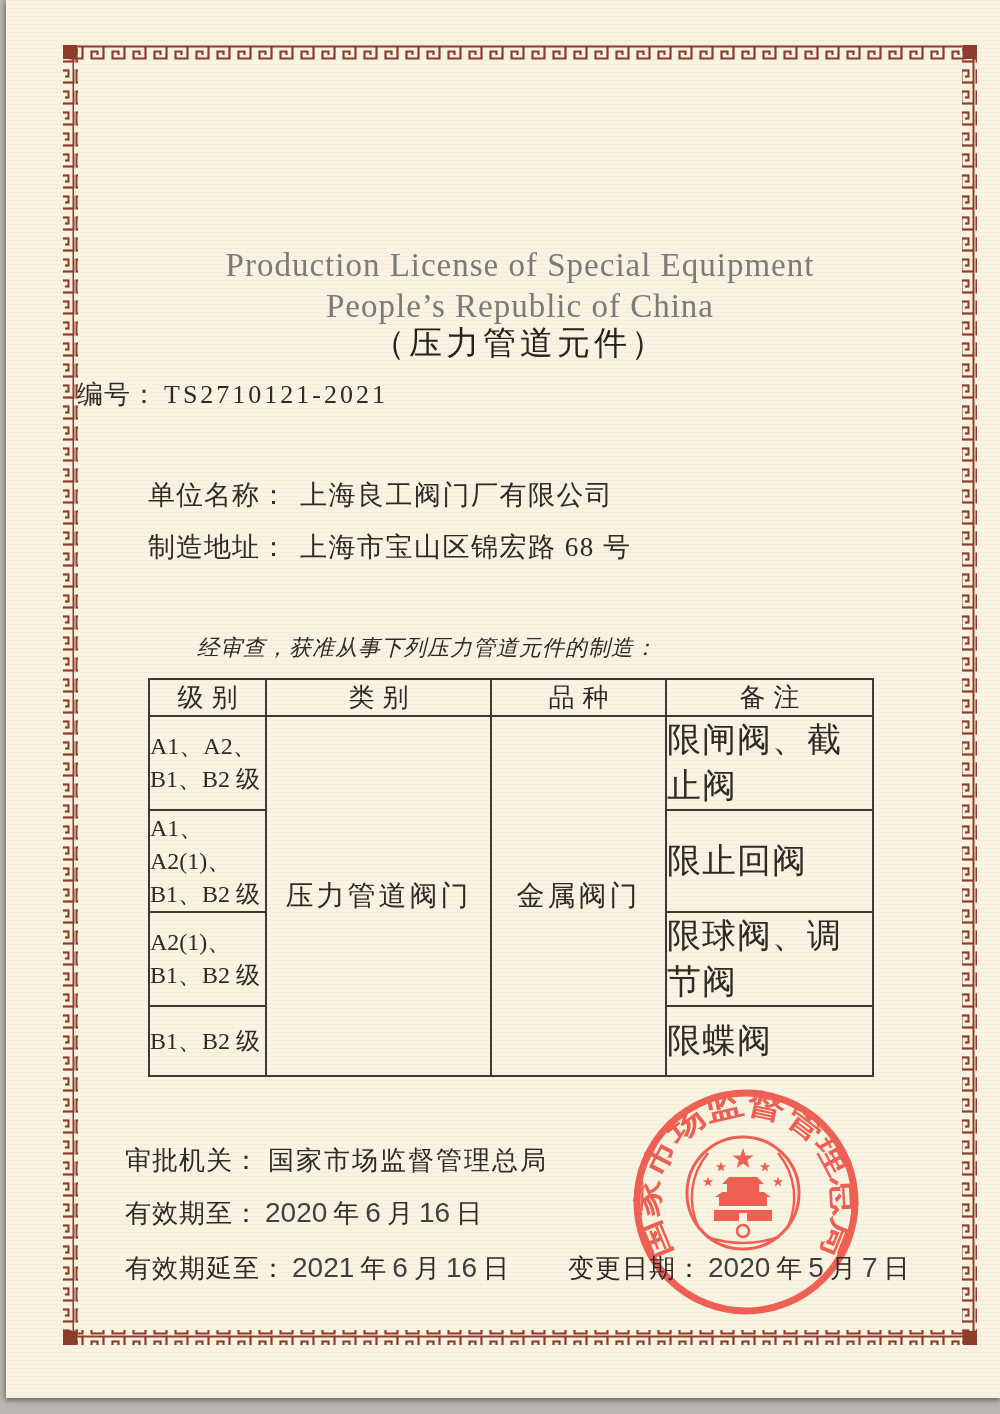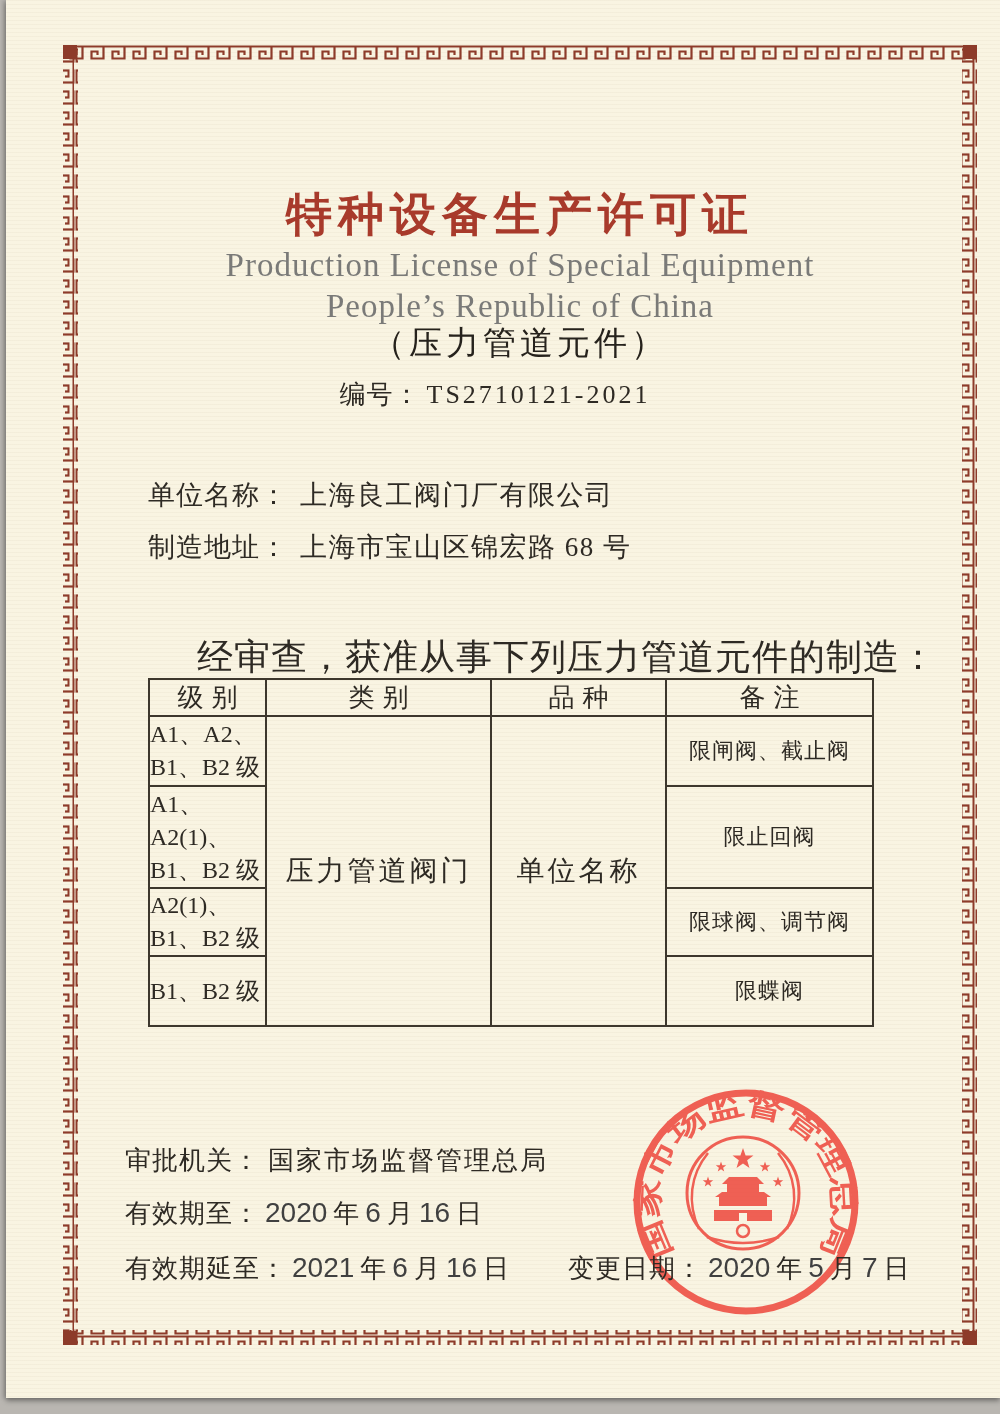--- a/index.html
+++ b/index.html
@@ -8,33 +8,33 @@
   .paper{position:absolute;left:6px;top:0;width:994px;height:1398px;
          background:#f9f4e2;box-shadow:0 3px 5px rgba(0,0,0,.35), -3px 0 4px rgba(0,0,0,.15);}
   .paper::after{content:"";position:absolute;inset:0;pointer-events:none;
          background:repeating-linear-gradient(180deg,rgba(120,100,60,.045) 0 1px,transparent 1px 4px);}
   svg.frame{position:absolute;left:0;top:0;pointer-events:none;}
   .abs{position:absolute;}
   .ctr{left:63px;width:914px;text-align:center;}
   .title-cn{font-weight:bold;color:#a83a2b;font-size:46px;letter-spacing:6px;}
   .title-en{color:#7a7a78;font-size:33px;letter-spacing:1px;}
   .scope{font-size:33px;letter-spacing:4px;color:#26221c;}
-  .license-no{left:63px;width:864px;text-align:center;font-size:26px;letter-spacing:1px;}
+  .license-no{left:77px;width:864px;text-align:left;font-size:26px;letter-spacing:1px;}
   .lic-num{letter-spacing:3px;margin-left:6px;}
   .field{left:148px;font-size:27px;letter-spacing:1px;}
   .field .val{margin-left:12px;letter-spacing:1.5px;}
-  .intro{left:197px;font-size:36px;letter-spacing:1px;}
+  .intro{left:197px;font-size:22px;letter-spacing:1px;font-style:italic;}
   table.lic{position:absolute;left:148px;top:678px;width:724px;border-collapse:collapse;
             table-layout:fixed;background:transparent;}
   table.lic th,table.lic td{border:2px solid #3d372d;padding:0;font-weight:normal;vertical-align:middle;}
   tr.hr{height:32px;text-align:center;} tr.r1{height:70px;} tr.r2{height:102px;} tr.r3{height:66px;} tr.r4{height:70px;}
   th.hd{font-size:26px;letter-spacing:8px;text-indent:8px;}
   td.lvl{font-size:24px;text-align:left;white-space:pre-line;line-height:33px;}
   td.cat,td.vty{text-align:center;font-size:28px;letter-spacing:3px;}
-  td.rem{font-size:22px;padding-left:14px;letter-spacing:1px;text-align:center;}
+  td.rem{font-size:34px;padding-left:14px;letter-spacing:1px;text-align:left;}
   .fline{font-size:26px;white-space:nowrap;}
   .flabel{letter-spacing:1px;}
   .fval{margin-left:8px;letter-spacing:2px;}
   .num{font-family:"Liberation Sans","DejaVu Sans",sans-serif;font-size:28px;margin:0 5px;color:#404040;}
   .unit{margin:0 1px;}
   svg.stamp{position:absolute;left:618px;top:1074px;opacity:.9;}
 </style>
 </head>
 <body>
 
@@ -53,21 +53,20 @@
     <rect x="63" y="45" width="914" height="15" fill="url(#fretH)"></rect>
     <rect x="63" y="1330" width="914" height="15" fill="url(#fretH)"></rect>
     <rect x="63" y="45" width="15" height="1300" fill="url(#fretV)"></rect>
     <rect x="962" y="45" width="15" height="1300" fill="url(#fretV)"></rect>
     <rect x="63" y="45" width="14" height="14" fill="#8d3b2a"></rect>
     <rect x="963" y="45" width="14" height="14" fill="#8d3b2a"></rect>
     <rect x="63" y="1331" width="14" height="14" fill="#8d3b2a"></rect>
     <rect x="963" y="1331" width="14" height="14" fill="#8d3b2a"></rect>
   </svg>
 
-  <div class="abs ctr title-cn" style="top:184px">特种设备生产许可证</div>
   <div class="abs ctr title-en" style="top:247px">Production License of Special Equipment</div>
   <div class="abs ctr title-en" style="top:288px">People’s Republic of China</div>
   <div class="abs ctr scope" style="top:321px">（压力管道元件）</div>
 
   <div class="abs license-no" style="top:377px">
     <span>编号：</span><span class="lic-num">TS2710121-2021</span>
   </div>
 
   <div class="abs field" style="top:477px">
     <span>单位名称：</span><span class="val">上海良工阀门厂有限公司</span>
@@ -89,21 +88,21 @@
       <tr class="hr">
         <th class="hd">级别</th>
         <th class="hd">类别</th>
         <th class="hd">品种</th>
         <th class="hd">备注</th>
       </tr>
       <tr class="r1">
         <td class="lvl">A1、A2、
 B1、B2 级</td>
         <td class="cat" rowspan="4">压力管道阀门</td>
-        <td class="vty" rowspan="4">单位名称</td>
+        <td class="vty" rowspan="4">金属阀门</td>
         <td class="rem">限闸阀、截止阀</td>
       </tr>
       <tr class="r2">
         <td class="lvl">A1、
 A2(1)、
 B1、B2 级</td>
         <td class="rem">限止回阀</td>
       </tr>
       <tr class="r3">
         <td class="lvl">A2(1)、

